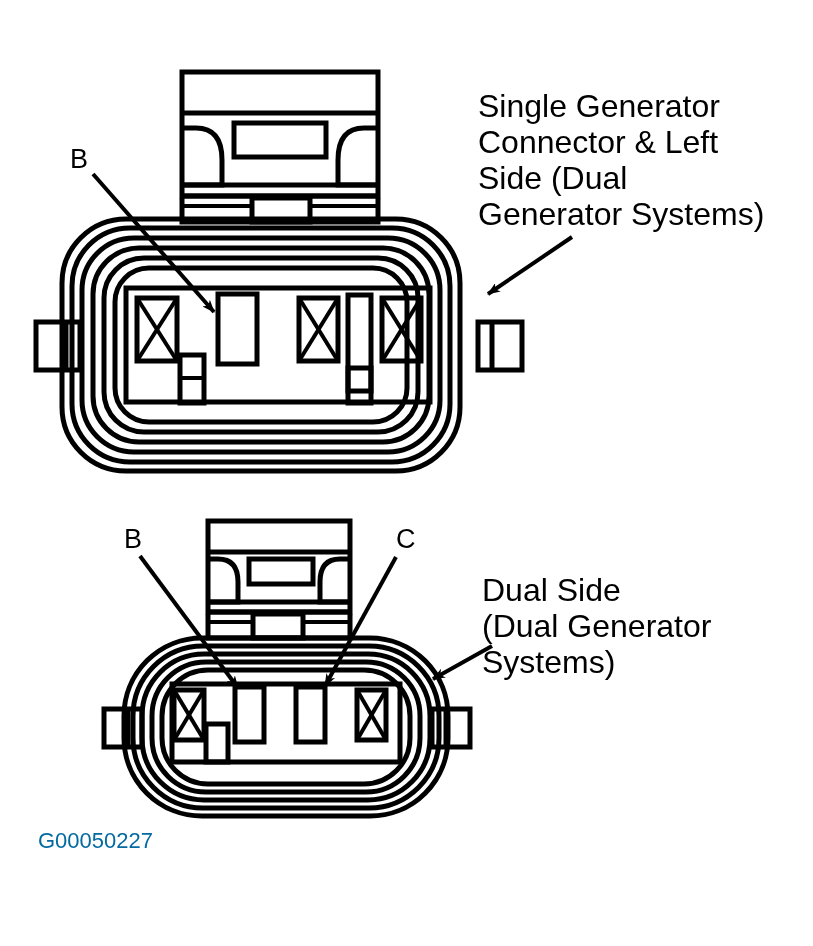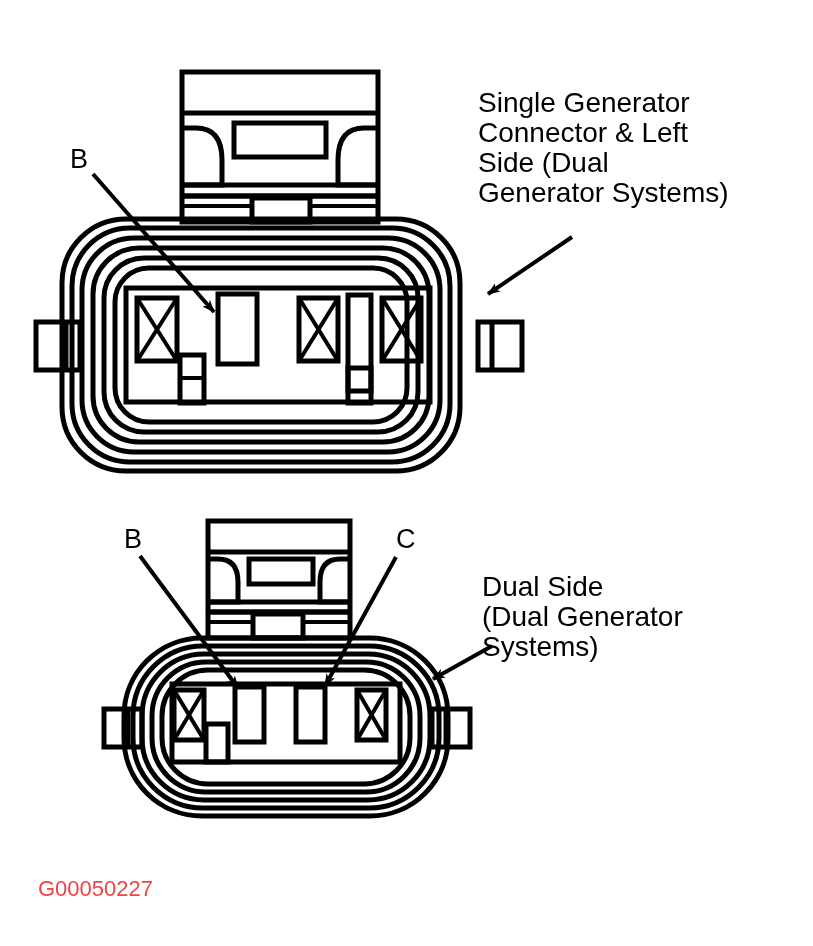--- a/index.html
+++ b/index.html
@@ -8,46 +8,46 @@
     width:813px;height:946px;position:relative;overflow:hidden;
     font-family:"Liberation Sans", sans-serif;
     color:#000000;
   }
   #stage{position:absolute;left:0;top:0;width:813px;height:946px;}
   #stage svg{display:block;width:813px;height:946px;}
 
   .label-text{
     position:absolute;
     font-family:"Liberation Sans", sans-serif;
-    font-size:28px;
-    line-height:30px;
+    font-size:32px;
+    line-height:36px;
     color:#000;
     white-space:pre;
     letter-spacing:0px;
   }
   #label-top{ left:478px; top:88px; }
   #label-bottom{ left:482px; top:572px; }
 
   .callout-letter{
     position:absolute;
     font-family:"Liberation Sans", sans-serif;
     font-size:27px;
     line-height:27px;
     color:#000;
   }
   #callout-top-b{ left:70px; top:146px; }
   #callout-bot-b{ left:124px; top:526px; }
   #callout-bot-c{ left:396px; top:526px; }
 
   #figure-id{
     position:absolute;
-    left:38px; top:876px;
+    left:38px; top:828px;
     font-family:"Liberation Sans", sans-serif;
     font-size:22px;
-    color:#ef4444;
+    color:#0369a1;
   }
 </style>
 </head>
 <body>
 
 <div id="stage">
 <svg viewBox="0 0 813 946" xmlns="http://www.w3.org/2000/svg">
   <defs>
     <marker id="arrowhead" markerWidth="13" markerHeight="10" refX="12" refY="5" orient="auto" markerUnits="userSpaceOnUse">
       <path d="M0,0 L13,5 L0,10 L3.6,5 Z" fill="#000"></path>

